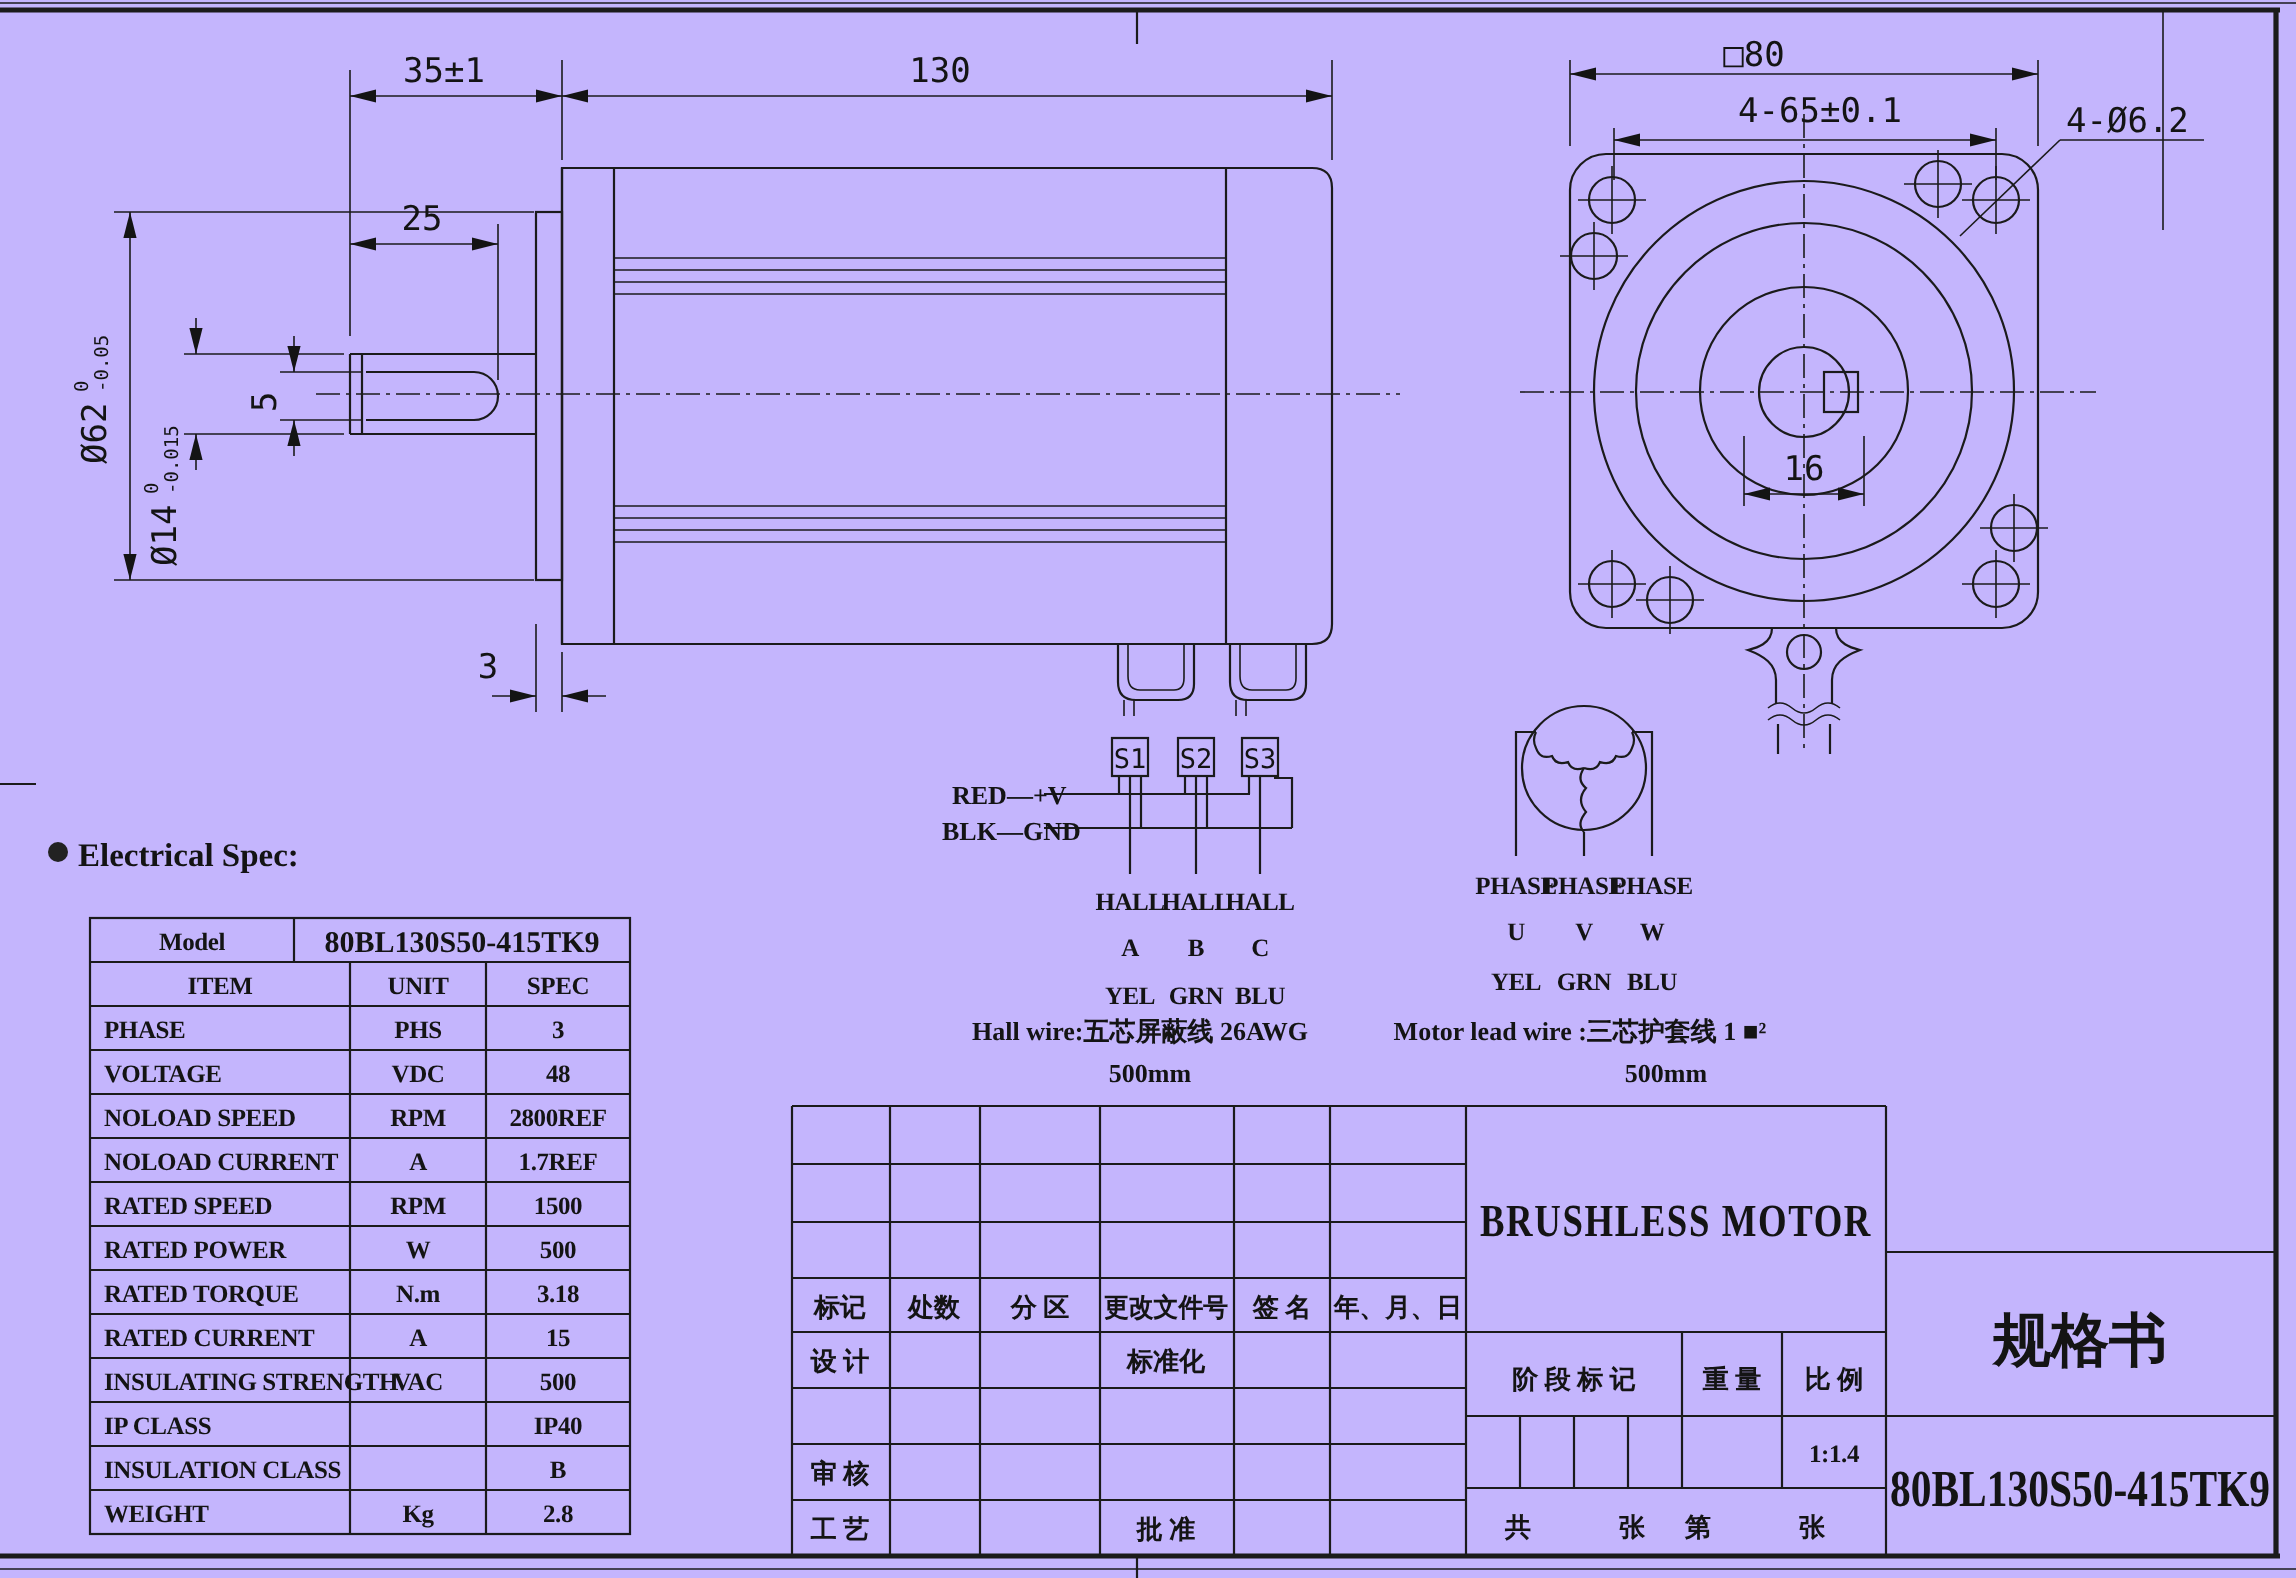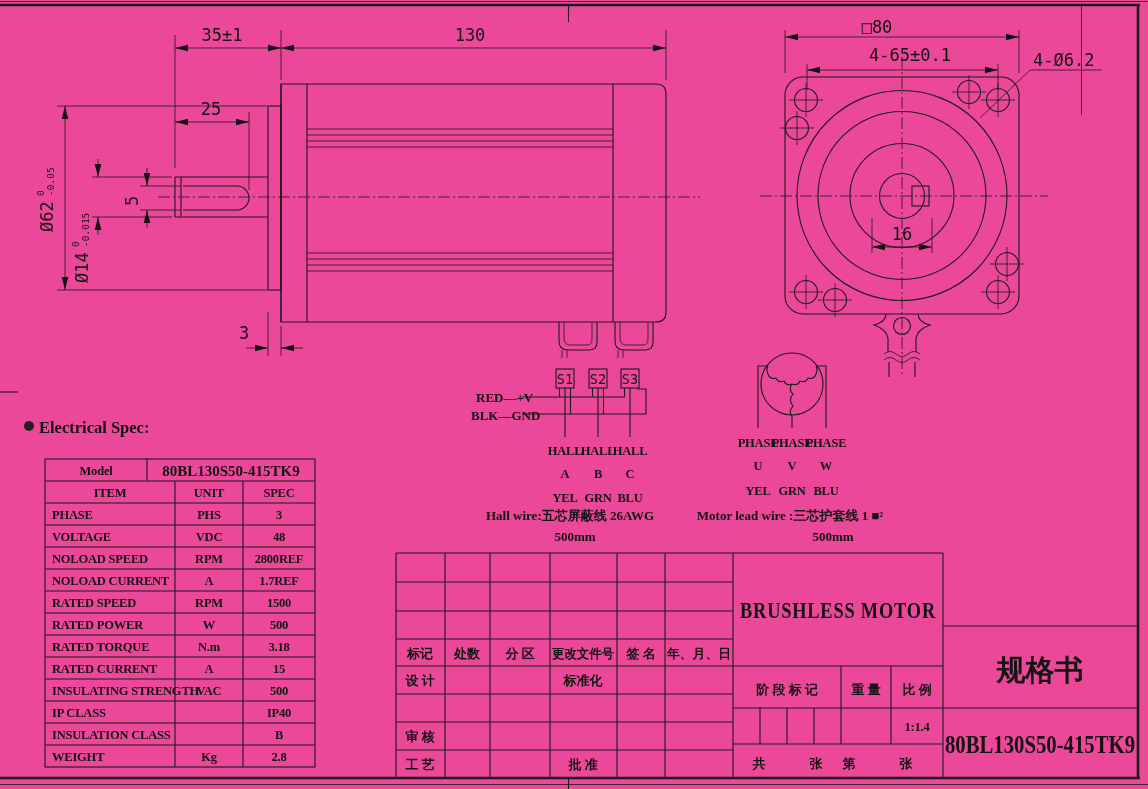--- a/index.html
+++ b/index.html
@@ -1,16 +1,16 @@
 <!DOCTYPE html>
 <html><head>
 <meta charset="utf-8">
 <style>
   html,body{margin:0;padding:0;background:#e8e8e8;}
-  #sheet{position:relative;width:1148px;height:789px;background:#ec4899;overflow:hidden;
+  #sheet{position:relative;width:1148px;height:789px;background:#c4b5fd;overflow:hidden;
          font-family:"Liberation Serif", serif;}
   svg text{fill:#141414;}
   .t-dim{font-family:"DejaVu Sans Mono", monospace;font-size:17px;}
   .t-dim-sm{font-family:"DejaVu Sans Mono", monospace;font-size:13.5px;}
   .t-tol{font-family:"DejaVu Sans Mono", monospace;font-size:9.5px;}
   .t-lbl{font-family:"Liberation Serif", serif;font-weight:bold;font-size:12.5px;letter-spacing:-0.2px;}
   .t-cap{font-family:"Liberation Serif","DejaVu Sans",serif;font-weight:bold;font-size:13px;}
   .t-model{font-family:"Liberation Serif", serif;font-weight:bold;font-size:15px;}
   .t-spec-title{font-family:"Liberation Serif", serif;font-weight:bold;font-size:16.5px;}
   .t-cjk{font-family:"Liberation Serif","DejaVu Sans",sans-serif;font-weight:bold;font-size:13px;}

